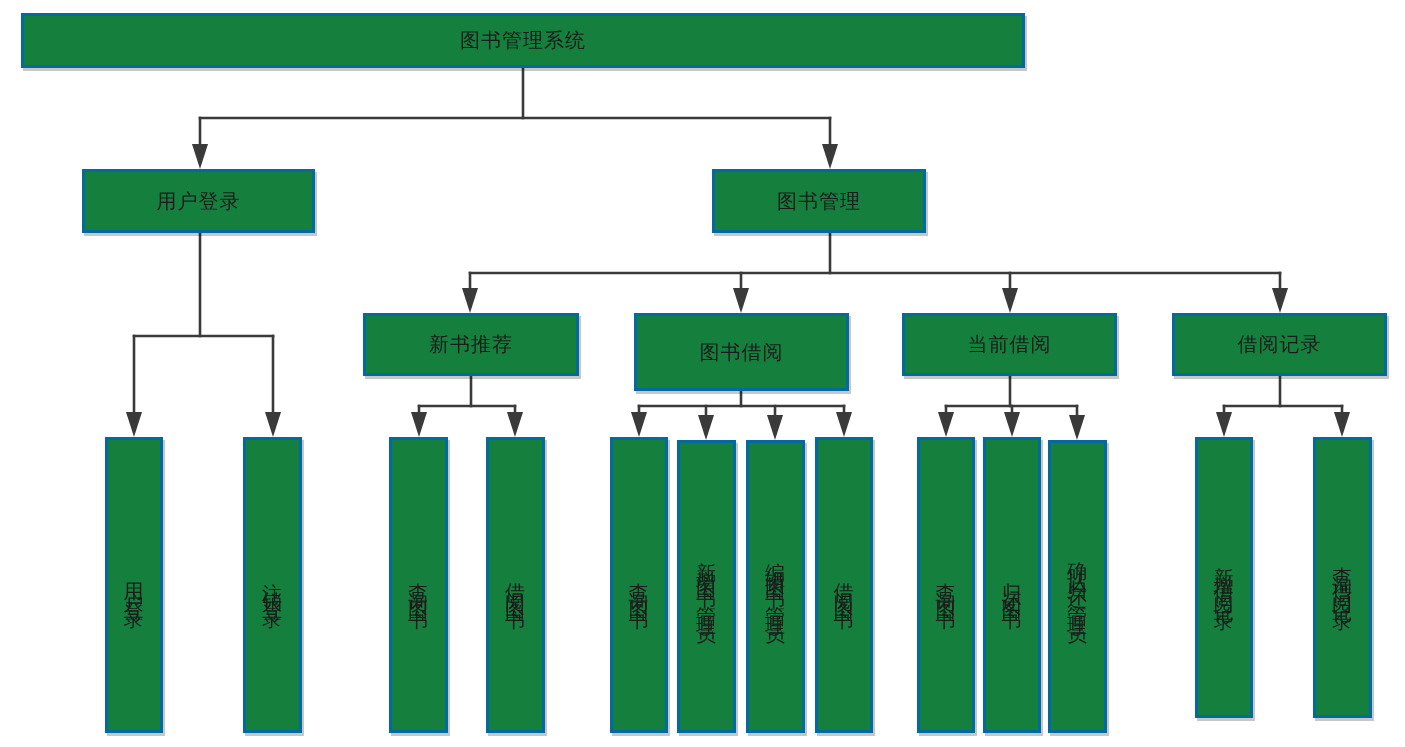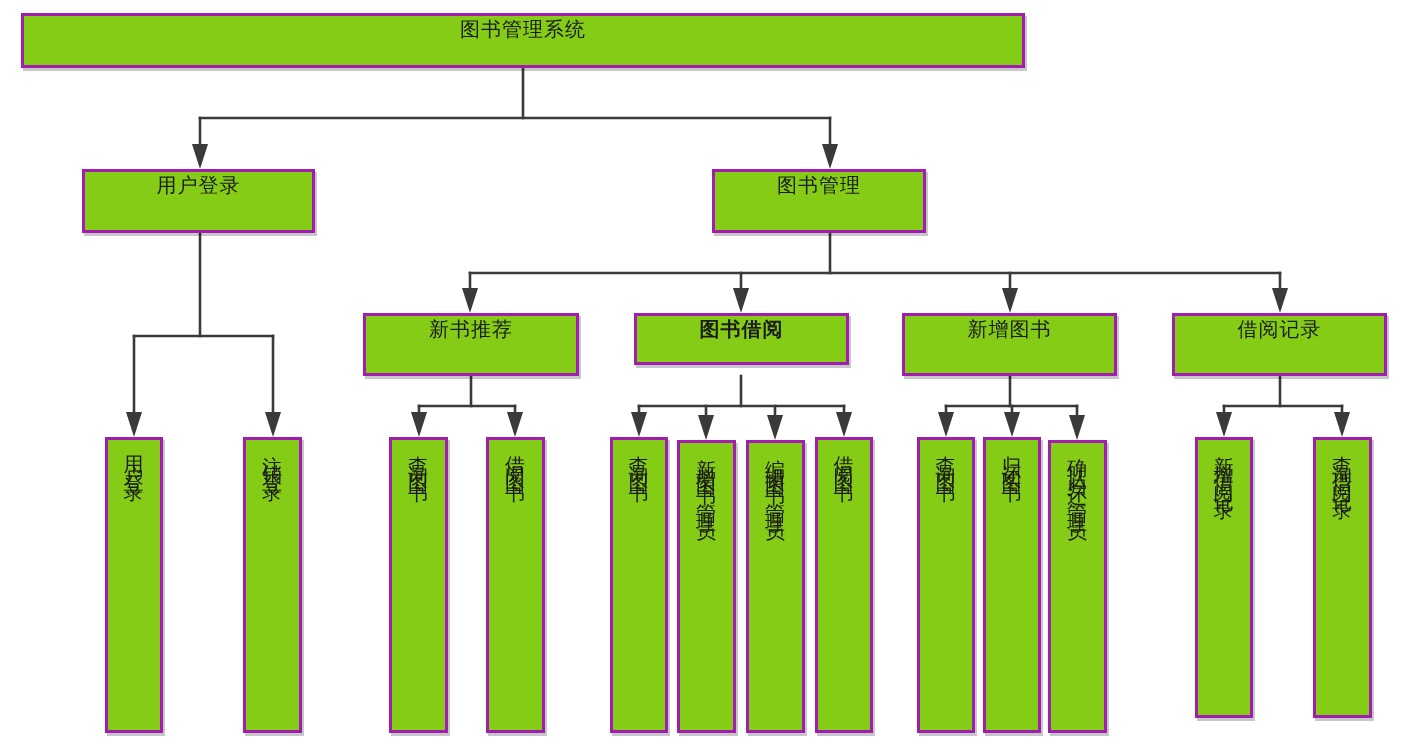--- a/index.html
+++ b/index.html
@@ -16,25 +16,25 @@
     overflow: hidden;
   }
   #connector-svg {
     position: absolute;
     left: 0; top: 0;
     width: 1405px; height: 747px;
   }
   .node {
     position: absolute;
     box-sizing: border-box;
-    background: #84cc16;
-    border: 3px solid #a21caf;
+    background: #15803d;
+    border: 3px solid #0369a1;
     box-shadow: 2px 3px 0 rgba(0,0,0,0.22);
     display: flex;
-    align-items: flex-start;
+    align-items: center;
     justify-content: center;
     color: #1b1b1b;
   }
   .hbox {
     font-size: 20px;
     letter-spacing: 1px;
     white-space: nowrap;
   }
   .vbox span {
     writing-mode: vertical-rl;
@@ -130,25 +130,25 @@
   <div class="node hbox" style="left:82px; top:169px; width:233px; height:64px;">
     <span>用户登录</span>
   </div>
   <div class="node hbox" style="left:712px; top:169px; width:214px; height:64px;">
     <span>图书管理</span>
   </div>
 
   <div class="node hbox" style="left:363px; top:313px; width:216px; height:63px;">
     <span>新书推荐</span>
   </div>
-  <div class="node hbox" style="left:634px; top:313px; width:215px; height:52px;font-weight:bold;">
+  <div class="node hbox" style="left:634px; top:313px; width:215px; height:78px;">
     <span>图书借阅</span>
   </div>
   <div class="node hbox" style="left:902px; top:313px; width:215px; height:63px;">
-    <span>新增图书</span>
+    <span>当前借阅</span>
   </div>
   <div class="node hbox" style="left:1172px; top:313px; width:215px; height:63px;">
     <span>借阅记录</span>
   </div>
 
   <div class="node vbox" style="left:105px; top:437px; width:58px; height:296px;">
     <span>用户登录</span>
   </div>
   <div class="node vbox" style="left:243px; top:437px; width:59px; height:296px;">
     <span>注销登录</span>

